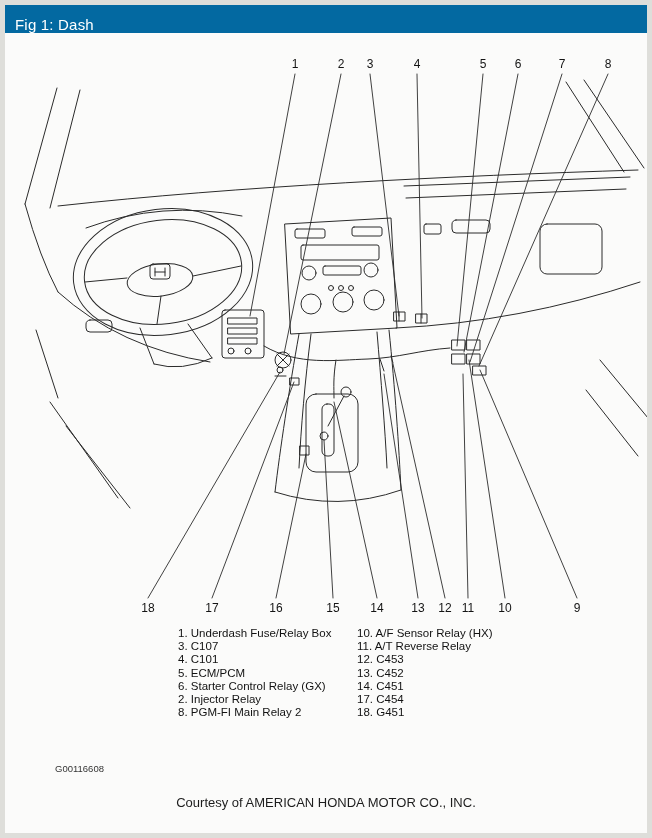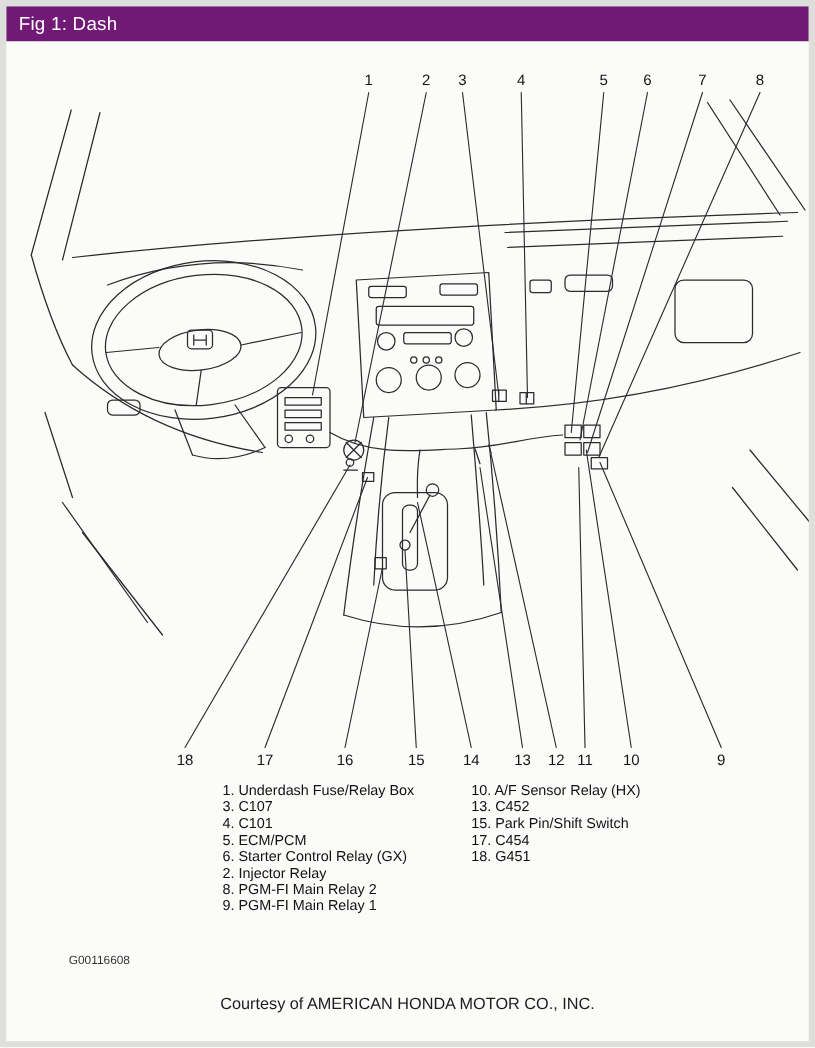--- a/index.html
+++ b/index.html
@@ -3,33 +3,33 @@
 <meta charset="utf-8">
 <style>
   html,body{margin:0;padding:0;background:#ffffff;}
   .page{
     position:relative;width:652px;height:838px;overflow:hidden;
     background:#fbfbfa;font-family:"Liberation Sans",sans-serif;
   }
   .frame{position:absolute;inset:0;border:5px solid #dededa;pointer-events:none;z-index:5;}
   .titlebar{
     position:absolute;top:5px;left:5px;right:5px;height:28px;
-    background:#701a75;color:#ffffff;display:flex;align-items:center;
+    background:#0369a1;color:#ffffff;display:flex;align-items:flex-end;
     padding-left:10px;font-size:15px;letter-spacing:0.2px;box-sizing:border-box;
   }
   .diagram{position:absolute;top:30px;left:0;width:652px;height:590px;}
   .diagram path,.diagram line,.diagram rect,.diagram ellipse,.diagram circle{
     fill:none;stroke:#2b2b2b;stroke-width:1;stroke-linecap:round;stroke-linejoin:round;
   }
   .diagram text{
     fill:#141414;font-family:"Liberation Sans",sans-serif;font-size:12px;
     text-anchor:middle;stroke:none;
   }
   .leaders path{stroke-width:0.9;}
-  .legend{position:absolute;top:627px;left:178px;display:flex;color:#121212;gap:20px;}
+  .legend{position:absolute;top:627px;left:178px;display:flex;color:#121212;}
   .legend-col{width:179px;}
   .legend-item{font-size:11.5px;line-height:13.2px;white-space:nowrap;}
   .figure-id{position:absolute;left:55px;top:763px;font-size:9.5px;color:#333;text-align:right;}
   .footer{position:absolute;left:0;top:795px;width:652px;text-align:center;
     font-size:13px;color:#1d1d1d;}
 </style>
 </head>
 <body>
 
 <div class="page">
@@ -201,26 +201,27 @@
 
   <div class="legend">
     <div class="legend-col">
       <div class="legend-item">1. Underdash Fuse/Relay Box</div>
       <div class="legend-item">3. C107</div>
       <div class="legend-item">4. C101</div>
       <div class="legend-item">5. ECM/PCM</div>
       <div class="legend-item">6. Starter Control Relay (GX)</div>
       <div class="legend-item">2. Injector Relay</div>
       <div class="legend-item">8. PGM-FI Main Relay 2</div>
-      <div class="legend-item">9. PGM-FI Main Relay 1</div>
     </div>
     <div class="legend-col">
       <div class="legend-item">10. A/F Sensor Relay (HX)</div>
+      <div class="legend-item">11. A/T Reverse Relay</div>
+      <div class="legend-item">12. C453</div>
       <div class="legend-item">13. C452</div>
-      <div class="legend-item">15. Park Pin/Shift Switch</div>
+      <div class="legend-item">14. C451</div>
       <div class="legend-item">17. C454</div>
       <div class="legend-item">18. G451</div>
     </div>
   </div>
 
   <div class="figure-id">G00116608</div>
 
   <div class="footer">Courtesy of AMERICAN HONDA MOTOR CO., INC.</div>
 </div>
 

